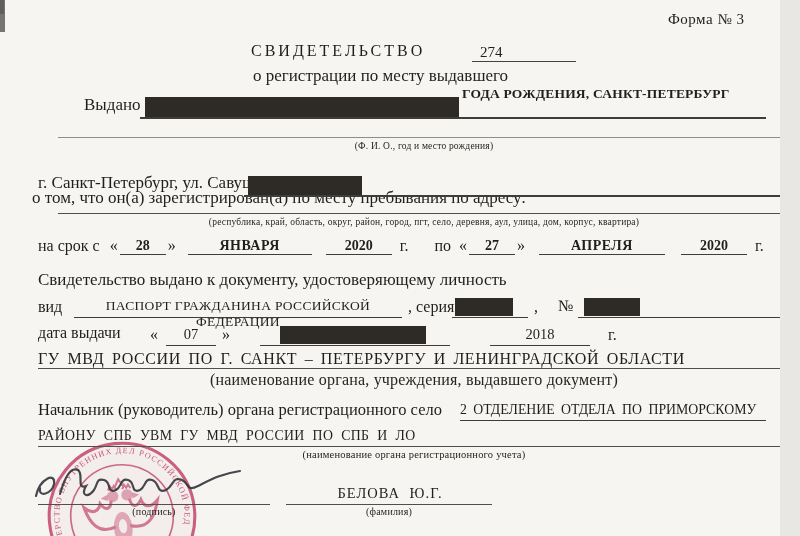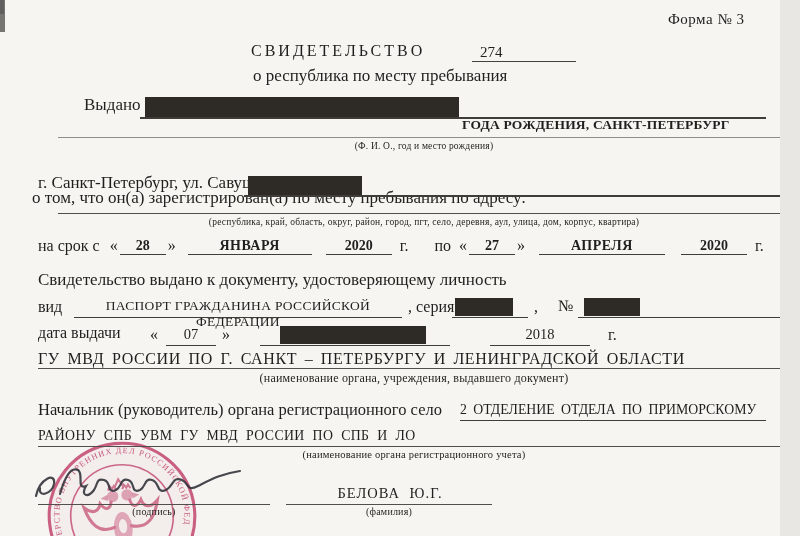--- a/index.html
+++ b/index.html
@@ -30,25 +30,25 @@
 
 <div class="page">
 
   <div class="abs artifact" style="left:0;top:8;width:5px;height:32px;"></div>
   <div class="abs artifact" style="left:0;top:96;width:4px;height:14px;opacity:.5;"></div>
 
   <div class="abs z2" style="left:668px;top:11px;font-size:15px;letter-spacing:0.5px;">Форма № 3</div>
 
   <div class="abs z2" style="left:251px;top:42px;font-size:16px;letter-spacing:3px;">СВИДЕТЕЛЬСТВО</div>
   <div class="abs z2" style="left:472px;top:44px;width:96px;font-size:15px;padding-left:8px;border-bottom:1.5px solid #44423e;">274</div>
-  <div class="abs z2" style="left:253px;top:66px;font-size:17px;">о республика по месту пребывания</div>
+  <div class="abs z2" style="left:253px;top:66px;font-size:17px;">о регистрации по месту выдавшего</div>
 
   <div class="abs z2 body-text" style="left:84px;top:95px;">Выдано</div>
   <div class="abs z2 bar" style="left:145px;top:97px;width:314px;height:20px;"></div>
-  <div class="abs z2 bold" style="left:462px;top:117px;font-size:13.5px;letter-spacing:0.2px;">ГОДА РОЖДЕНИЯ, САНКТ-ПЕТЕРБУРГ</div>
+  <div class="abs z2 bold" style="left:462px;top:86px;font-size:13.5px;letter-spacing:0.2px;">ГОДА РОЖДЕНИЯ, САНКТ-ПЕТЕРБУРГ</div>
   <div class="abs z2 ln" style="left:140px;top:117px;width:626px;"></div>
 
   <div class="abs z2 ln-thin" style="left:58px;top:137px;width:732px;"></div>
   <div class="abs z2 cap" style="left:58px;top:141px;width:732px;">(Ф. И. О., год и место рождения)</div>
 
   <div class="abs z2 body-text" style="left:32px;top:152px;margin-top:36px;">о том, что он(а) зарегистрирован(а) по месту пребывания по адресу:</div>
   <div class="abs z2 body-text" style="left:38px;top:173px;">г. Санкт-Петербург, ул. Савушкина, дом</div>
   <div class="abs z2 bar" style="left:248px;top:176px;width:114px;height:20px;"></div>
   <div class="abs z2 ln" style="left:244px;top:195px;width:546px;"></div>
 
@@ -91,21 +91,21 @@
   <div class="abs z2 cell" style="left:166px;top:326px;width:50px;height:19px;font-size:14.5px;">07</div>
   <div class="abs z2" style="left:222px;top:326px;font-size:16px;">»</div>
   <div class="abs z2 cell" style="left:260px;top:326px;width:190px;height:19px;">
     <div class="bar" style="width:146px;height:18px;margin-left:20px;"></div>
   </div>
   <div class="abs z2 cell" style="left:490px;top:326px;width:100px;height:19px;font-size:14.5px;">2018</div>
   <div class="abs z2" style="left:608px;top:326px;font-size:16px;">г.</div>
 
   <div class="abs z2" style="left:38px;top:350px;font-size:16px;letter-spacing:0.6px;word-spacing:3px;">ГУ МВД РОССИИ ПО Г. САНКТ – ПЕТЕРБУРГУ И ЛЕНИНГРАДСКОЙ ОБЛАСТИ</div>
   <div class="abs z2 ln-med" style="left:38px;top:368px;width:752px;"></div>
-  <div class="abs z2 cap" style="left:38px;top:371px;width:752px;font-size:12px;text-align:center;">(наименование органа, учреждения, выдавшего документ)</div>
+  <div class="abs z2 cap" style="left:38px;top:371px;width:752px;font-size:16px;text-align:center;">(наименование органа, учреждения, выдавшего документ)</div>
 
   <div class="abs z2" style="left:38px;top:400px;font-size:16.5px;">Начальник (руководитель) органа регистрационного село</div>
   <div class="abs z2" style="left:460px;top:402px;width:306px;font-size:13.8px;word-spacing:3px;border-bottom:1.6px solid #3f3d3a;padding-bottom:2px;">2 ОТДЕЛЕНИЕ ОТДЕЛА ПО ПРИМОРСКОМУ</div>
   <div class="abs z2" style="left:38px;top:428px;font-size:13.8px;word-spacing:4px;letter-spacing:0.4px;">РАЙОНУ СПБ УВМ ГУ МВД РОССИИ ПО СПБ И ЛО</div>
   <div class="abs z2 ln-med" style="left:38px;top:446px;width:752px;"></div>
   <div class="abs z2 cap" style="left:38px;top:449px;width:752px;font-size:10.5px;">(наименование органа регистрационного учета)</div>
 
   <div class="abs stamp-wrap" style="left:40px;top:434px;width:164px;height:164px;">
     <svg width="164" height="164" viewBox="0 0 160 160">
       <defs>

